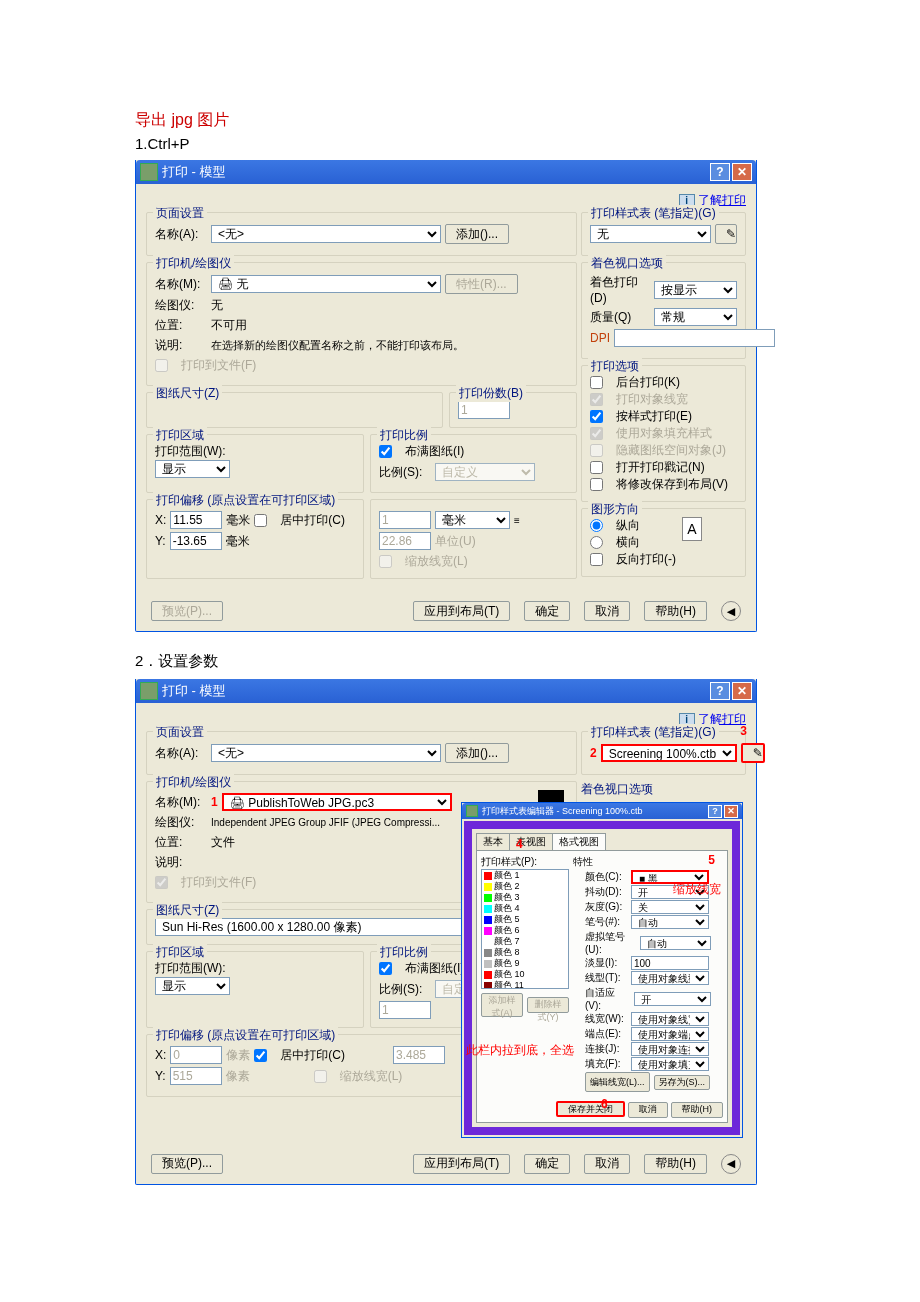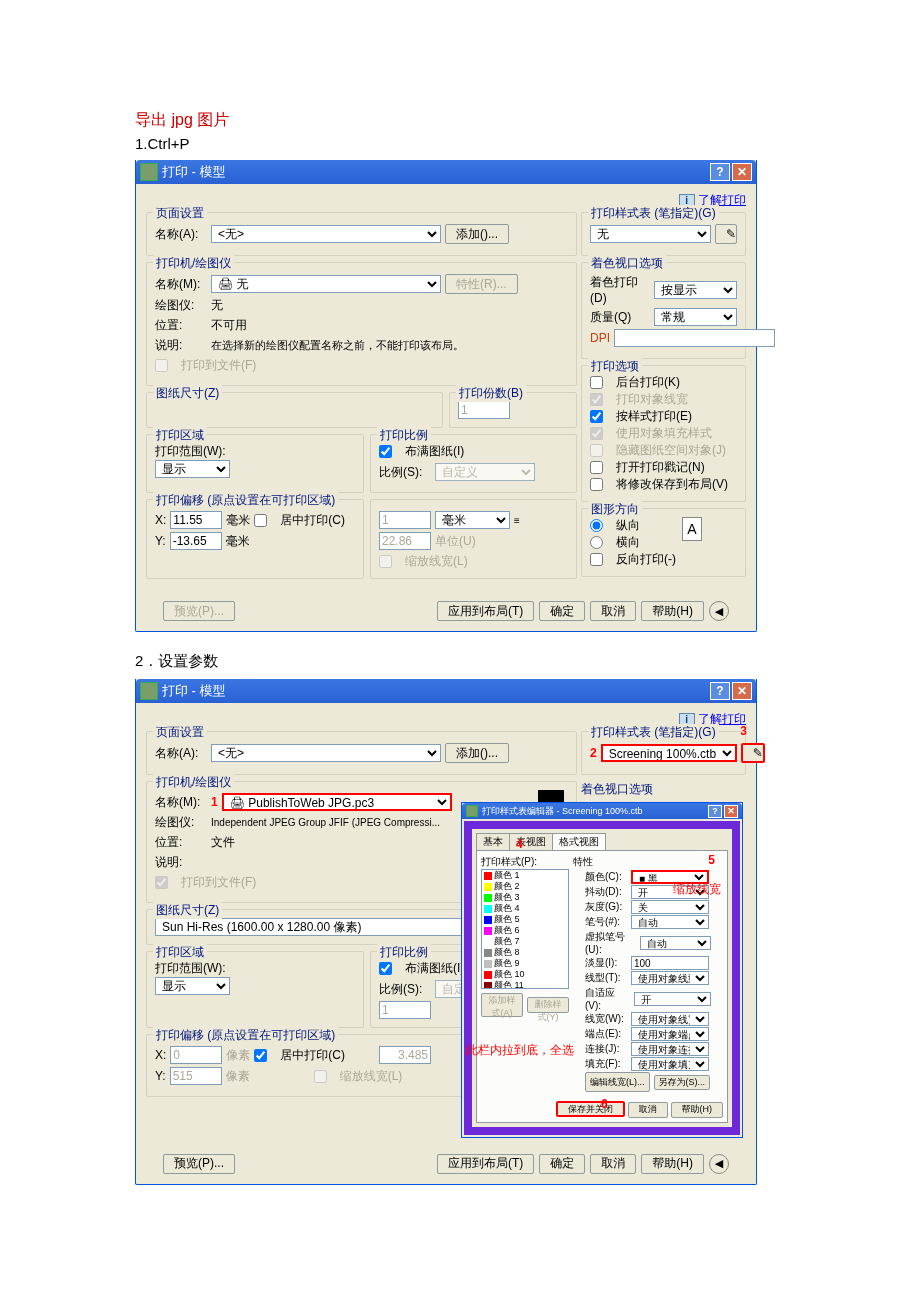--- a/index.html
+++ b/index.html
@@ -26,21 +26,21 @@
 input.num{width:52px;text-align:left}
 .btn{border:1px solid #919b9c;background:#ece9d8;font-size:12px;height:20px;padding:0 10px;border-radius:2px}
 .btn:disabled{color:#aca899}
 .chk{display:flex;align-items:center;gap:13px}
 .chk input{margin:0}
 .disabled{color:#aca899}
 .link{color:#0000ee;text-decoration:underline}
 .preview{width:60px;height:48px;background:#000;position:relative;border:1px solid #333}
 .preview::after{content:"";position:absolute;inset:4px 8px;background:repeating-linear-gradient(45deg,#fff,#fff 1px,#000 1px,#000 3px);border:2px solid red}
 .orient{width:18px;height:22px;border:1px solid #888;background:#fff;display:flex;align-items:center;justify-content:center;font-size:14px}
-.footer{display:flex;justify-content:flex-end;gap:5px;padding:6px 27px 10px;align-items:center}
+.footer{display:flex;justify-content:flex-end;gap:14px;padding:6px 15px 10px;align-items:center}
 .circ{width:18px;height:18px;border-radius:50%;border:1px solid #888;background:#ece9d8;display:flex;align-items:center;justify-content:center;font-size:11px}
 .rednum{color:red;font-weight:bold;font-size:12px}
 .ann{position:absolute;color:red;font-size:12px;font-family:SimSun}
 .subwin{background:#ece9d8;border:1px solid #0054e3;font-size:10px;position:relative}
 .subwin .titlebar{height:16px;font-size:10px}
 .tab{display:inline-block;border:1px solid #919b9c;border-bottom:none;background:#ece9d8;padding:1px 6px;font-size:10px;margin-right:-1px}
 .tab.act{background:#fcfcfa}
 .clist{height:118px;overflow:hidden;border:1px solid #7f9db9;background:#fff;font-size:9px;line-height:11px}
 .clist div{display:flex;align-items:center;gap:2px;padding:0 2px}
 .clist .sw{width:8px;height:8px;display:inline-block}
@@ -346,21 +346,21 @@
           <div class="fs">
             <span class="fs-title">打印偏移 (原点设置在可打印区域)</span>
             <div class="row">
                 <span>X:</span>
                 <input type="text" class="num disabled" disabled="" value="0" style="">
                 <span class="disabled">像素</span>
             <span class="chk">
                   <input type="checkbox" checked="" style="">
                   <span>居中打印(C)</span>
                 </span>
-            <input type="text" class="num disabled" disabled="" style="margin-left: 30px; text-align: right;" value="3.485">
+            <input type="text" class="num disabled" disabled="" style="margin-left: 44px;" value="3.485">
               </div>
             <div class="row">
                 <span>Y:</span>
                 <input type="text" class="num disabled" disabled="" value="515" style="">
                 <span class="disabled">像素</span>
             <span class="chk disabled" style="margin-left:60px">
                   <input type="checkbox" disabled="" style="">
                   <span>缩放线宽(L)</span>
                 </span>
               </div>

